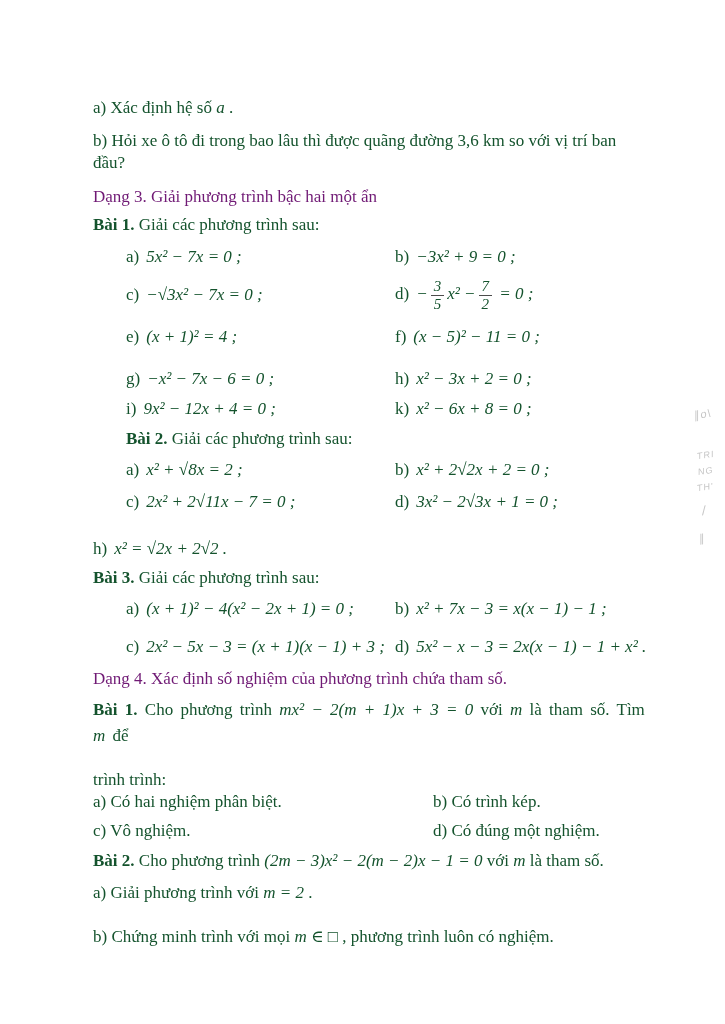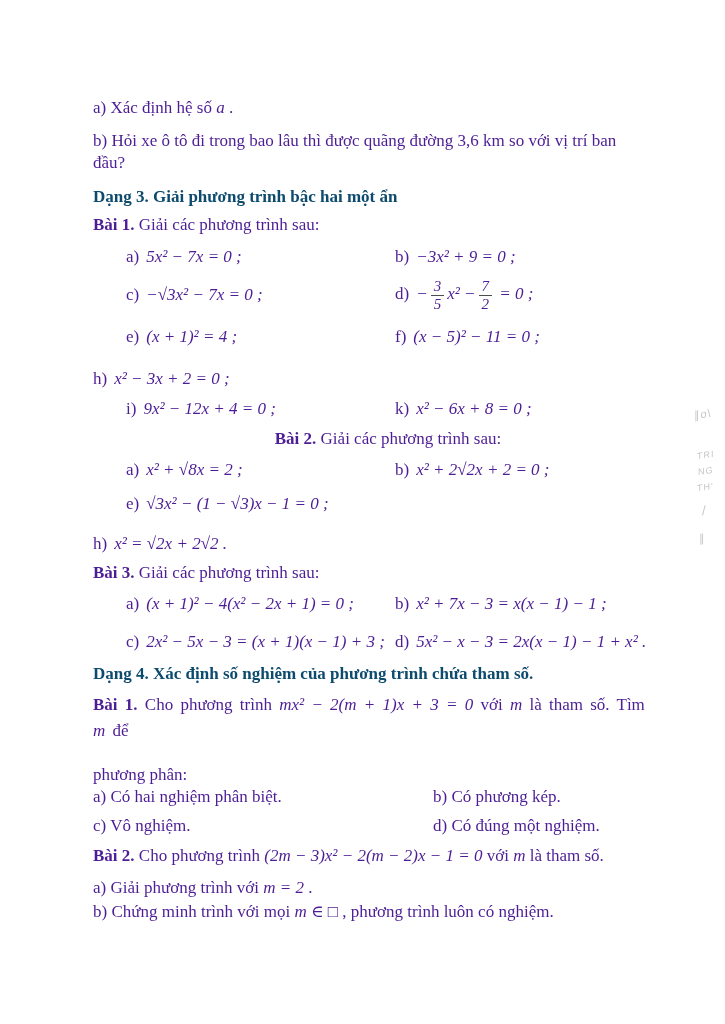--- a/index.html
+++ b/index.html
@@ -6,28 +6,28 @@
   .page{
     position:relative;
     width:725px;height:1024px;
     background:#ffffff;
     overflow:hidden;
     font-family:"Liberation Serif","DejaVu Serif",serif;
     color:#4c4c4c;
   }
   .content{position:absolute;left:93px;top:97px;width:557px;}
   p{margin:0;}
-  .t{font-size:17px;color:#4c1d95;}
+  .t{font-size:17px;color:#14532d;}
   .lh22{line-height:22px}.lh24{line-height:24px}.lh26{line-height:26px}.lh28{line-height:28px}
-  .mb4{margin-bottom:0}.mb5{margin-bottom:5px}.mb6{margin-bottom:6px}.mb7{margin-bottom:7px}
+  .mb4{margin-bottom:20px}.mb5{margin-bottom:5px}.mb6{margin-bottom:6px}.mb7{margin-bottom:7px}
   .mb8{margin-bottom:8px}.mb9{margin-bottom:9px}.mb10{margin-bottom:18px}.mb11{margin-bottom:11px}
   .mb12{margin-bottom:12px}.mb14{margin-bottom:14px}.mb20{margin-bottom:20px}
-  .heading{font-weight:bold;color:#0c4a6e;}
+  .heading{font-weight:normal;color:#701a75;}
   .blab{font-weight:bold;}
-  .indent{padding-left:33px;text-align:center;}
+  .indent{padding-left:33px;}
   .math{font-style:italic;}
   .eqgrid{display:grid;grid-template-columns:302px 1fr;font-family:Liberation Serif, serif;}
   .eqcell{white-space:nowrap;}
   .eqcell.first{padding-left:33px;}
   .eqlab{font-style:normal;margin-right:7px;}
   .vc{min-height:42px;align-items:center;}
   .frac{display:inline-block;vertical-align:-0.62em;text-align:center;line-height:1.1;font-size:15px;margin:0 3px;font-style:italic;}
   .frac .num{display:block;border-bottom:1px solid #4c4c4c;padding:0 3px;}
   .frac .den{display:block;}
   .optgrid{display:grid;grid-template-columns:340px 1fr;}
@@ -91,20 +91,23 @@
     <div class="t lh26 mb10 eqgrid">
       <div class="eqcell first">
         <span class="eqlab">e)</span><span class="math">(x + 1)² = 4 ;</span>
       </div>
       <div class="eqcell">
         <span class="eqlab">f)</span><span class="math">(x − 5)² − 11 = 0 ;</span>
       </div>
     </div>
 
     <div class="t lh22 mb8 eqgrid">
+      <div class="eqcell first">
+        <span class="eqlab">g)</span><span class="math">−x² − 7x − 6 = 0 ;</span>
+      </div>
       <div class="eqcell">
         <span class="eqlab">h)</span><span class="math">x² − 3x + 2 = 0 ;</span>
       </div>
     </div>
 
     <div class="t lh22 mb8 eqgrid">
       <div class="eqcell first">
         <span class="eqlab">i)</span><span class="math">9x² − 12x + 4 = 0 ;</span>
       </div>
       <div class="eqcell">
@@ -119,25 +122,30 @@
 
     <div class="t lh24 mb8 eqgrid">
       <div class="eqcell first">
         <span class="eqlab">a)</span><span class="math">x² + √8x = 2 ;</span>
       </div>
       <div class="eqcell">
         <span class="eqlab">b)</span><span class="math">x² + 2√2x + 2 = 0 ;</span>
       </div>
     </div>
 
+    <div class="t lh24 mb9 eqgrid">
+      <div class="eqcell first">
+        <span class="eqlab">c)</span><span class="math">2x² + 2√11x − 7 = 0 ;</span>
+      </div>
+      <div class="eqcell">
+        <span class="eqlab">d)</span><span class="math">3x² − 2√3x + 1 = 0 ;</span>
+      </div>
+    </div>
 
     <div class="t lh28 mb14 eqgrid">
-      <div class="eqcell first">
-        <span class="eqlab">e)</span><span class="math">√3x² − (1 − √3)x − 1 = 0 ;</span>
-      </div>
     </div>
 
     <div class="t lh24 mb6 eqgrid">
       <div class="eqcell">
         <span class="eqlab">h)</span><span class="math">x² = √2x + 2√2 .</span>
       </div>
     </div>
 
     <p class="t lh22 mb7">
       <span class="blab">Bài 3.</span>
@@ -168,25 +176,25 @@
       <span class="blab">Bài 1.</span>
       <span>Cho phương trình</span>
       <span class="math">mx² − 2(m + 1)x + 3 = 0</span>
       <span>với</span>
       <span class="math">m</span>
       <span>là tham số. Tìm</span>
       <span class="math">m</span>
       <span>để</span>
     </p>
 
-    <p class="t lh22">phương phân:</p>
+    <p class="t lh22">trình trình:</p>
 
     <div class="t lh22 mb7 optgrid">
       <div>a) Có hai nghiệm phân biệt.</div>
-      <div>b) Có phương kép.</div>
+      <div>b) Có trình kép.</div>
     </div>
 
     <div class="t lh22 mb6 optgrid">
       <div>c) Vô nghiệm.</div>
       <div>d) Có đúng một nghiệm.</div>
     </div>
 
     <p class="t lh26 mb7">
       <span class="blab">Bài 2.</span>
       <span>Cho phương trình</span>

